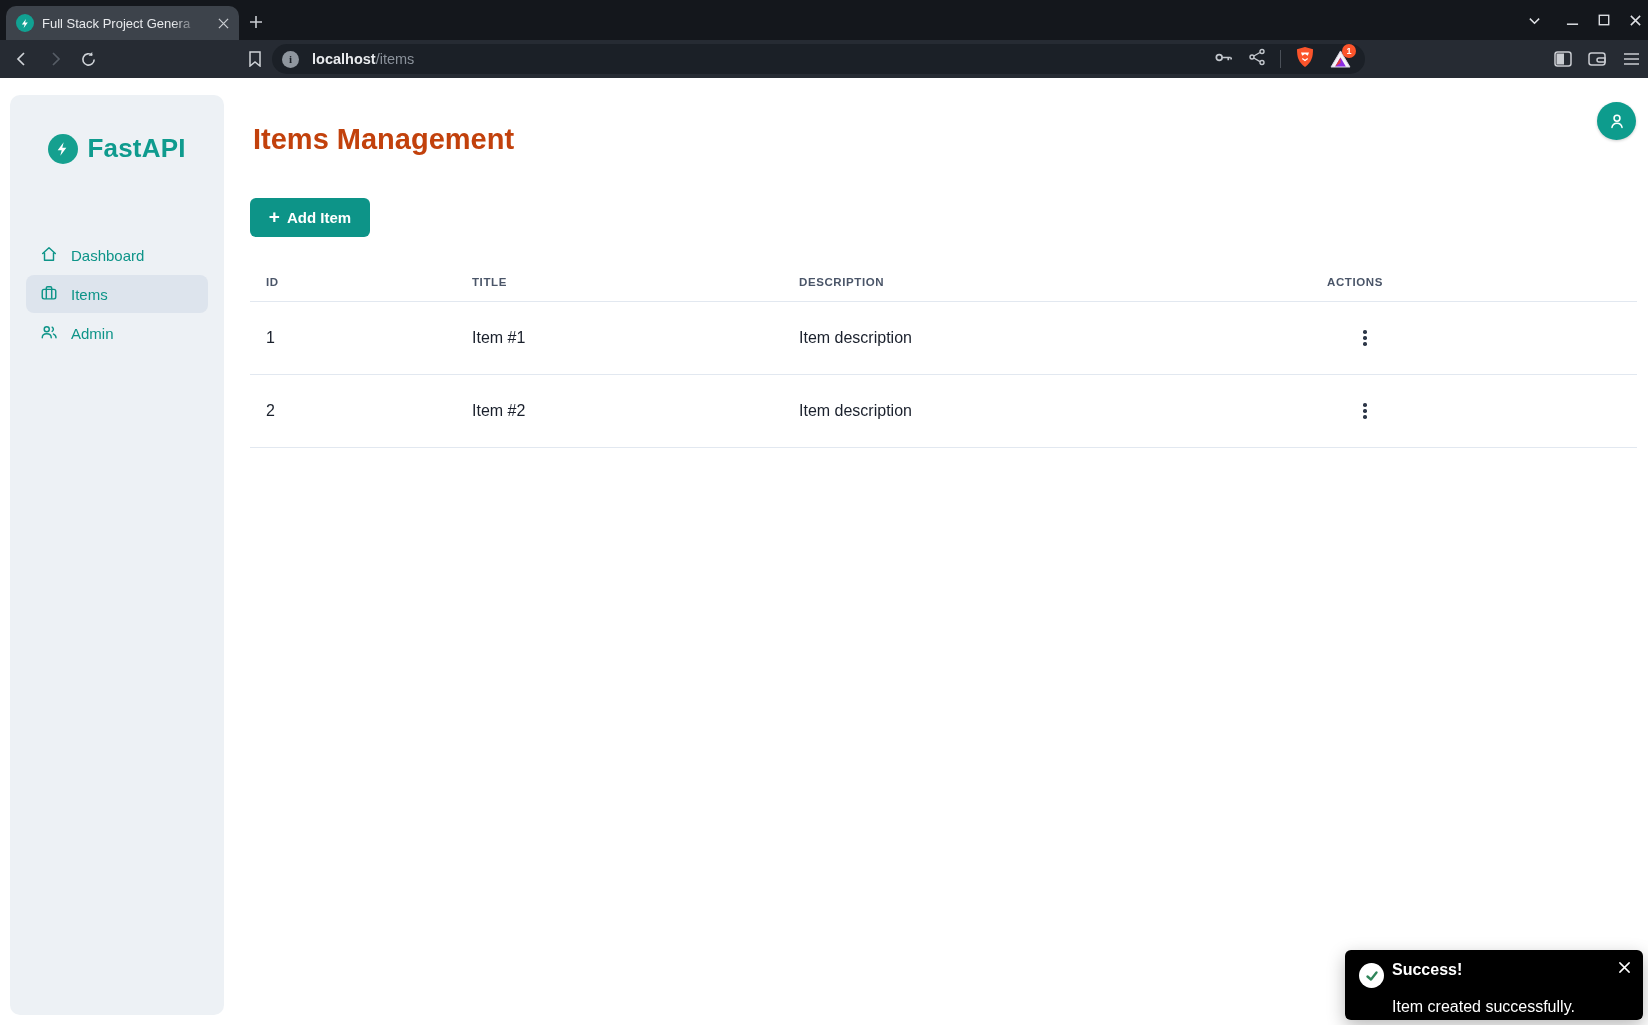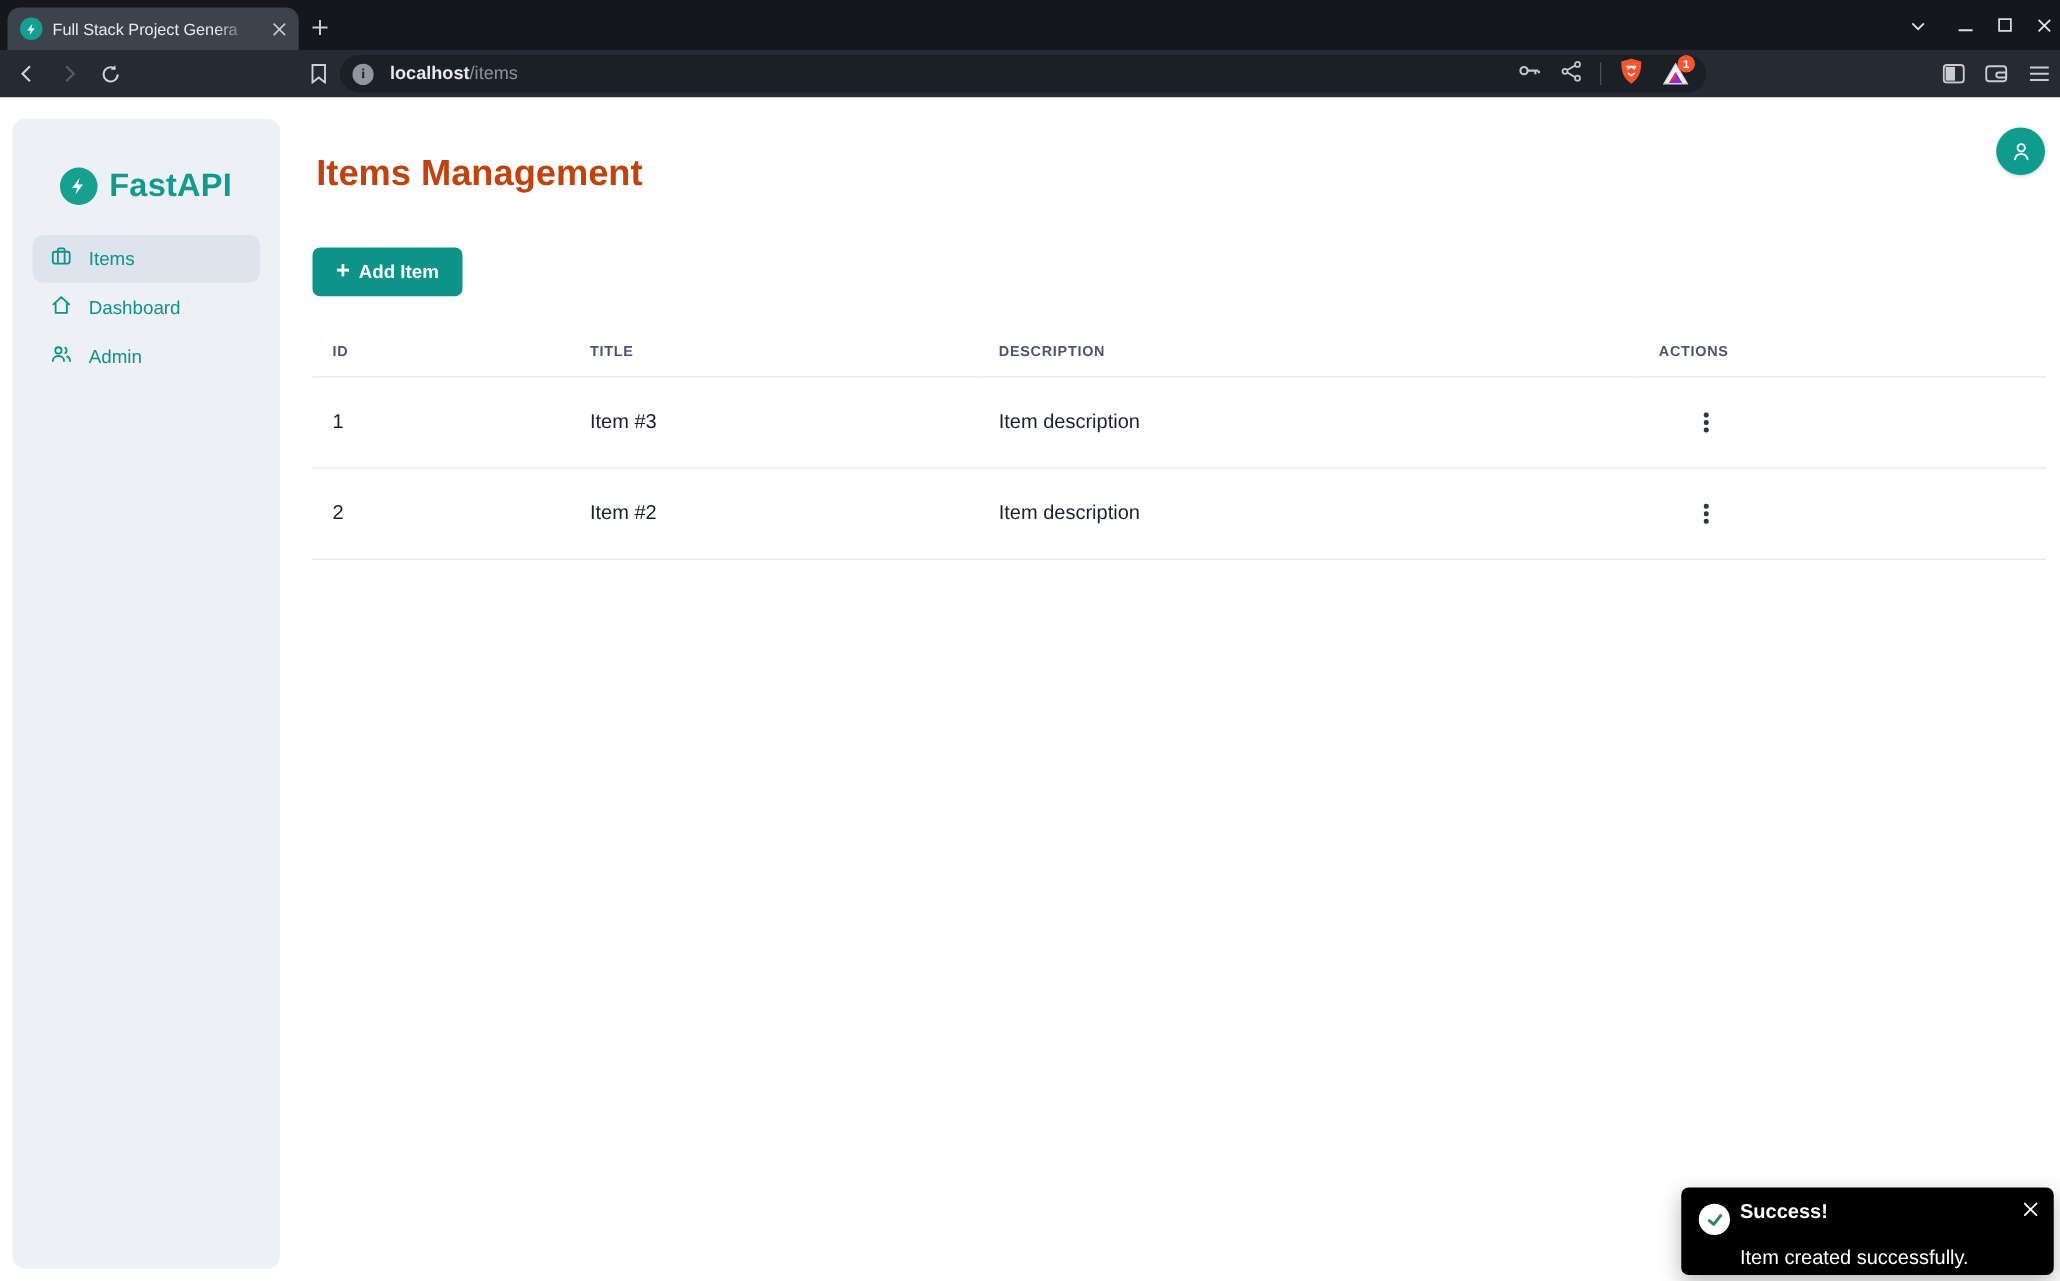--- a/index.html
+++ b/index.html
@@ -38,21 +38,21 @@
   .url-divider { width:1px; height:18px; background:#4a5058; }
   .bat-wrap { position:relative; width:22px; height:22px; display:flex; align-items:center; justify-content:center; }
   .bat-badge { position:absolute; top:-4px; right:-5px; min-width:14px; height:14px;
     background:#fb542b; border-radius:7px; color:#fff; font-size:9px; font-weight:bold;
     display:flex; align-items:center; justify-content:center; padding:0 3px; }
 
   
   .page { position:relative; height:947px; background:#fff; }
 
   .sidebar { position:absolute; left:10px; top:17px; width:214px; height:920px;
-    background:#edf1f5; border-radius:10px; display:flex; flex-direction:column; }
+    background:#edf1f5; border-radius:10px; display:flex; flex-direction:column;gap:48px; }
   .logo { display:flex; align-items:center; justify-content:center; gap:9px; margin-top:38px; }
   .logo-circle { width:30px; height:30px; border-radius:50%; background:#15a08f;
     display:flex; align-items:center; justify-content:center; }
   .logo-text { font-size:26px; font-weight:600; color:#0f9b8e; letter-spacing:.2px; }
   .nav { margin-top:23px; }
   .nav-item { display:flex; align-items:center; gap:13px; height:38px; margin:1px 16px;
     padding-left:14px; border-radius:8px; color:#0d9488; font-size:15px; cursor:pointer; }
   .nav-item.active { background:#dde4ed; }
   .nav-item svg { flex:0 0 auto; }
   .side-footer { margin-top:auto; padding:0 22px 26px; color:#8b95a5; font-size:13.5px; line-height:21px; }
@@ -218,36 +218,36 @@
     <div class="logo">
       <span class="logo-circle">
         <svg width="16" height="16" viewBox="0 0 24 24">
             <path d="M13 2 4 14h6l-2 8 9-12h-6z" fill="#fff"></path>
           </svg>
       </span>
       <span class="logo-text">FastAPI</span>
     </div>
 
     <nav class="nav">
+      <div class="nav-item">
+        <span>
+          <svg width="18" height="18" viewBox="0 0 20 20">
+              <path d="M3 9.5 10 3l7 6.5M5 8.5V17h10V8.5" fill="none" stroke="#0d9488" stroke-width="1.6" stroke-linecap="round" stroke-linejoin="round"></path>
+            </svg>
+        </span>
+        <span>Dashboard</span>
+      </div>
       <div class="nav-item active">
         <span>
           <svg width="18" height="18" viewBox="0 0 20 20">
               <rect x="2.5" y="6" width="15" height="10.5" rx="2" fill="none" stroke="#0d9488" stroke-width="1.6"></rect>
               <path d="M7 6V4.5A1.5 1.5 0 0 1 8.5 3h3A1.5 1.5 0 0 1 13 4.5V6M7 6v10.5M13 6v10.5" fill="none" stroke="#0d9488" stroke-width="1.6"></path>
             </svg>
         </span>
         <span>Items</span>
-      </div>
-      <div class="nav-item">
-        <span>
-          <svg width="18" height="18" viewBox="0 0 20 20">
-              <path d="M3 9.5 10 3l7 6.5M5 8.5V17h10V8.5" fill="none" stroke="#0d9488" stroke-width="1.6" stroke-linecap="round" stroke-linejoin="round"></path>
-            </svg>
-        </span>
-        <span>Dashboard</span>
       </div>
       <div class="nav-item">
         <span>
           <svg width="18" height="18" viewBox="0 0 20 20">
               <circle cx="7.5" cy="7" r="2.8" fill="none" stroke="#0d9488" stroke-width="1.6"></circle>
               <path d="M2.5 16.5c0-2.8 2.2-4.5 5-4.5s5 1.7 5 4.5" fill="none" stroke="#0d9488" stroke-width="1.6" stroke-linecap="round"></path>
               <path d="M13.5 4.6a2.8 2.8 0 0 1 0 4.8M15 12.3c1.7.6 2.8 2 2.8 4.2" fill="none" stroke="#0d9488" stroke-width="1.6" stroke-linecap="round"></path>
             </svg>
         </span>
         <span>Admin</span>
@@ -275,21 +275,21 @@
         <tr>
           <th>ID</th>
           <th>TITLE</th>
           <th>DESCRIPTION</th>
           <th>ACTIONS</th>
         </tr>
       </thead>
       <tbody>
         <tr>
           <td>1</td>
-          <td>Item #3</td>
+          <td>Item #1</td>
           <td>Item description</td>
           <td>
               <button class="kebab">
                 <i></i>
                 <i></i>
                 <i></i>
               </button>
             </td>
         </tr>
         <tr>

